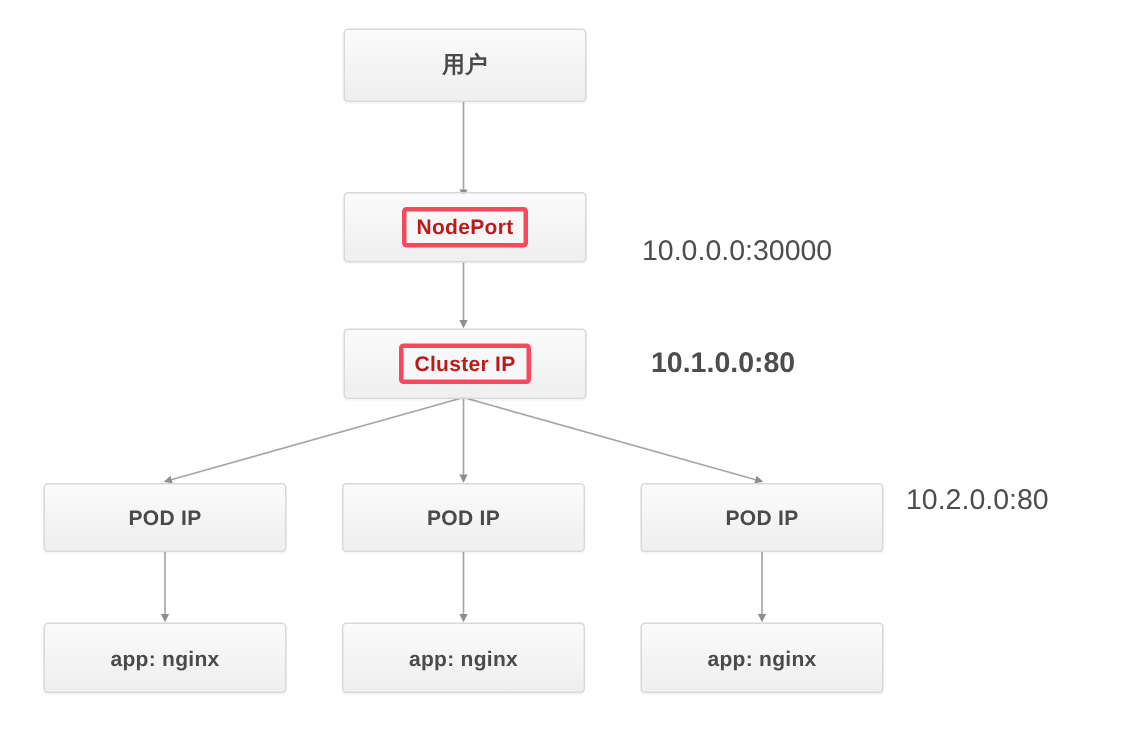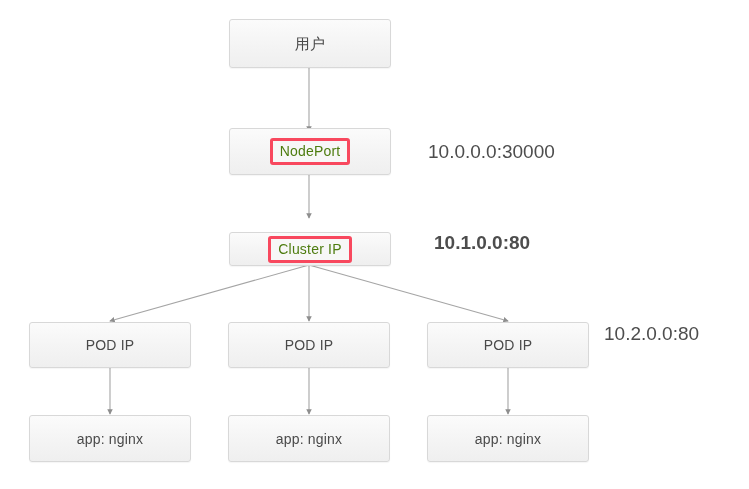--- a/index.html
+++ b/index.html
@@ -39,30 +39,31 @@
     border: 1px solid #d8d8d8;
     border-radius: 3px;
     box-shadow: 0 1px 1px rgba(0,0,0,0.045);
   }
   .node-label {
     font-size: 14px;
     color: #4a4a4a;
     letter-spacing: 0.2px;
     white-space: nowrap;
     line-height: 1;
+    font-weight: bold;
   }
   .node-label.cjk {
     font-size: 15px;
   }
   .node-label.highlight {
     border: 3px solid #f8485e;
     border-radius: 3px;
     padding: 3px 7px 4px 7px;
     background: #f7f7f7;
-    color: #4d7c0f;
+    color: #b91c1c;
   }
   .ip-label {
     position: absolute;
     font-size: 19px;
     color: #4d4d4d;
     white-space: nowrap;
     line-height: 1;
   }
 </style>
 </head>
@@ -92,23 +93,23 @@
     <line x1="508" y1="368" x2="508" y2="414" stroke="#a5a5a5" stroke-width="1.1" marker-end="url(#arrow)"></line>
   </svg>
 
   <div class="node" style="left:229px; top:19px; width:162px; height:49px;">
     <span class="node-label cjk">用户</span>
   </div>
 
   <div class="node" style="left:229px; top:128px; width:162px; height:47px;">
     <span class="node-label highlight">NodePort</span>
   </div>
-  <div class="ip-label" style="left:428px; top:142px;">10.0.0.0:30000</div>
+  <div class="ip-label" style="left:428px; top:158px;">10.0.0.0:30000</div>
 
-  <div class="node" style="left:229px; top:232px; width:162px; height:34px;">
+  <div class="node" style="left:229px; top:219px; width:162px; height:47px;">
     <span class="node-label highlight">Cluster IP</span>
   </div>
   <div class="ip-label" style="left:434px; top:233px;font-weight:bold;">10.1.0.0:80</div>
 
   <div class="node" style="left:29px; top:322px; width:162px; height:46px;">
     <span class="node-label">POD IP</span>
   </div>
   <div class="node" style="left:228px; top:322px; width:162px; height:46px;">
     <span class="node-label">POD IP</span>
   </div>

